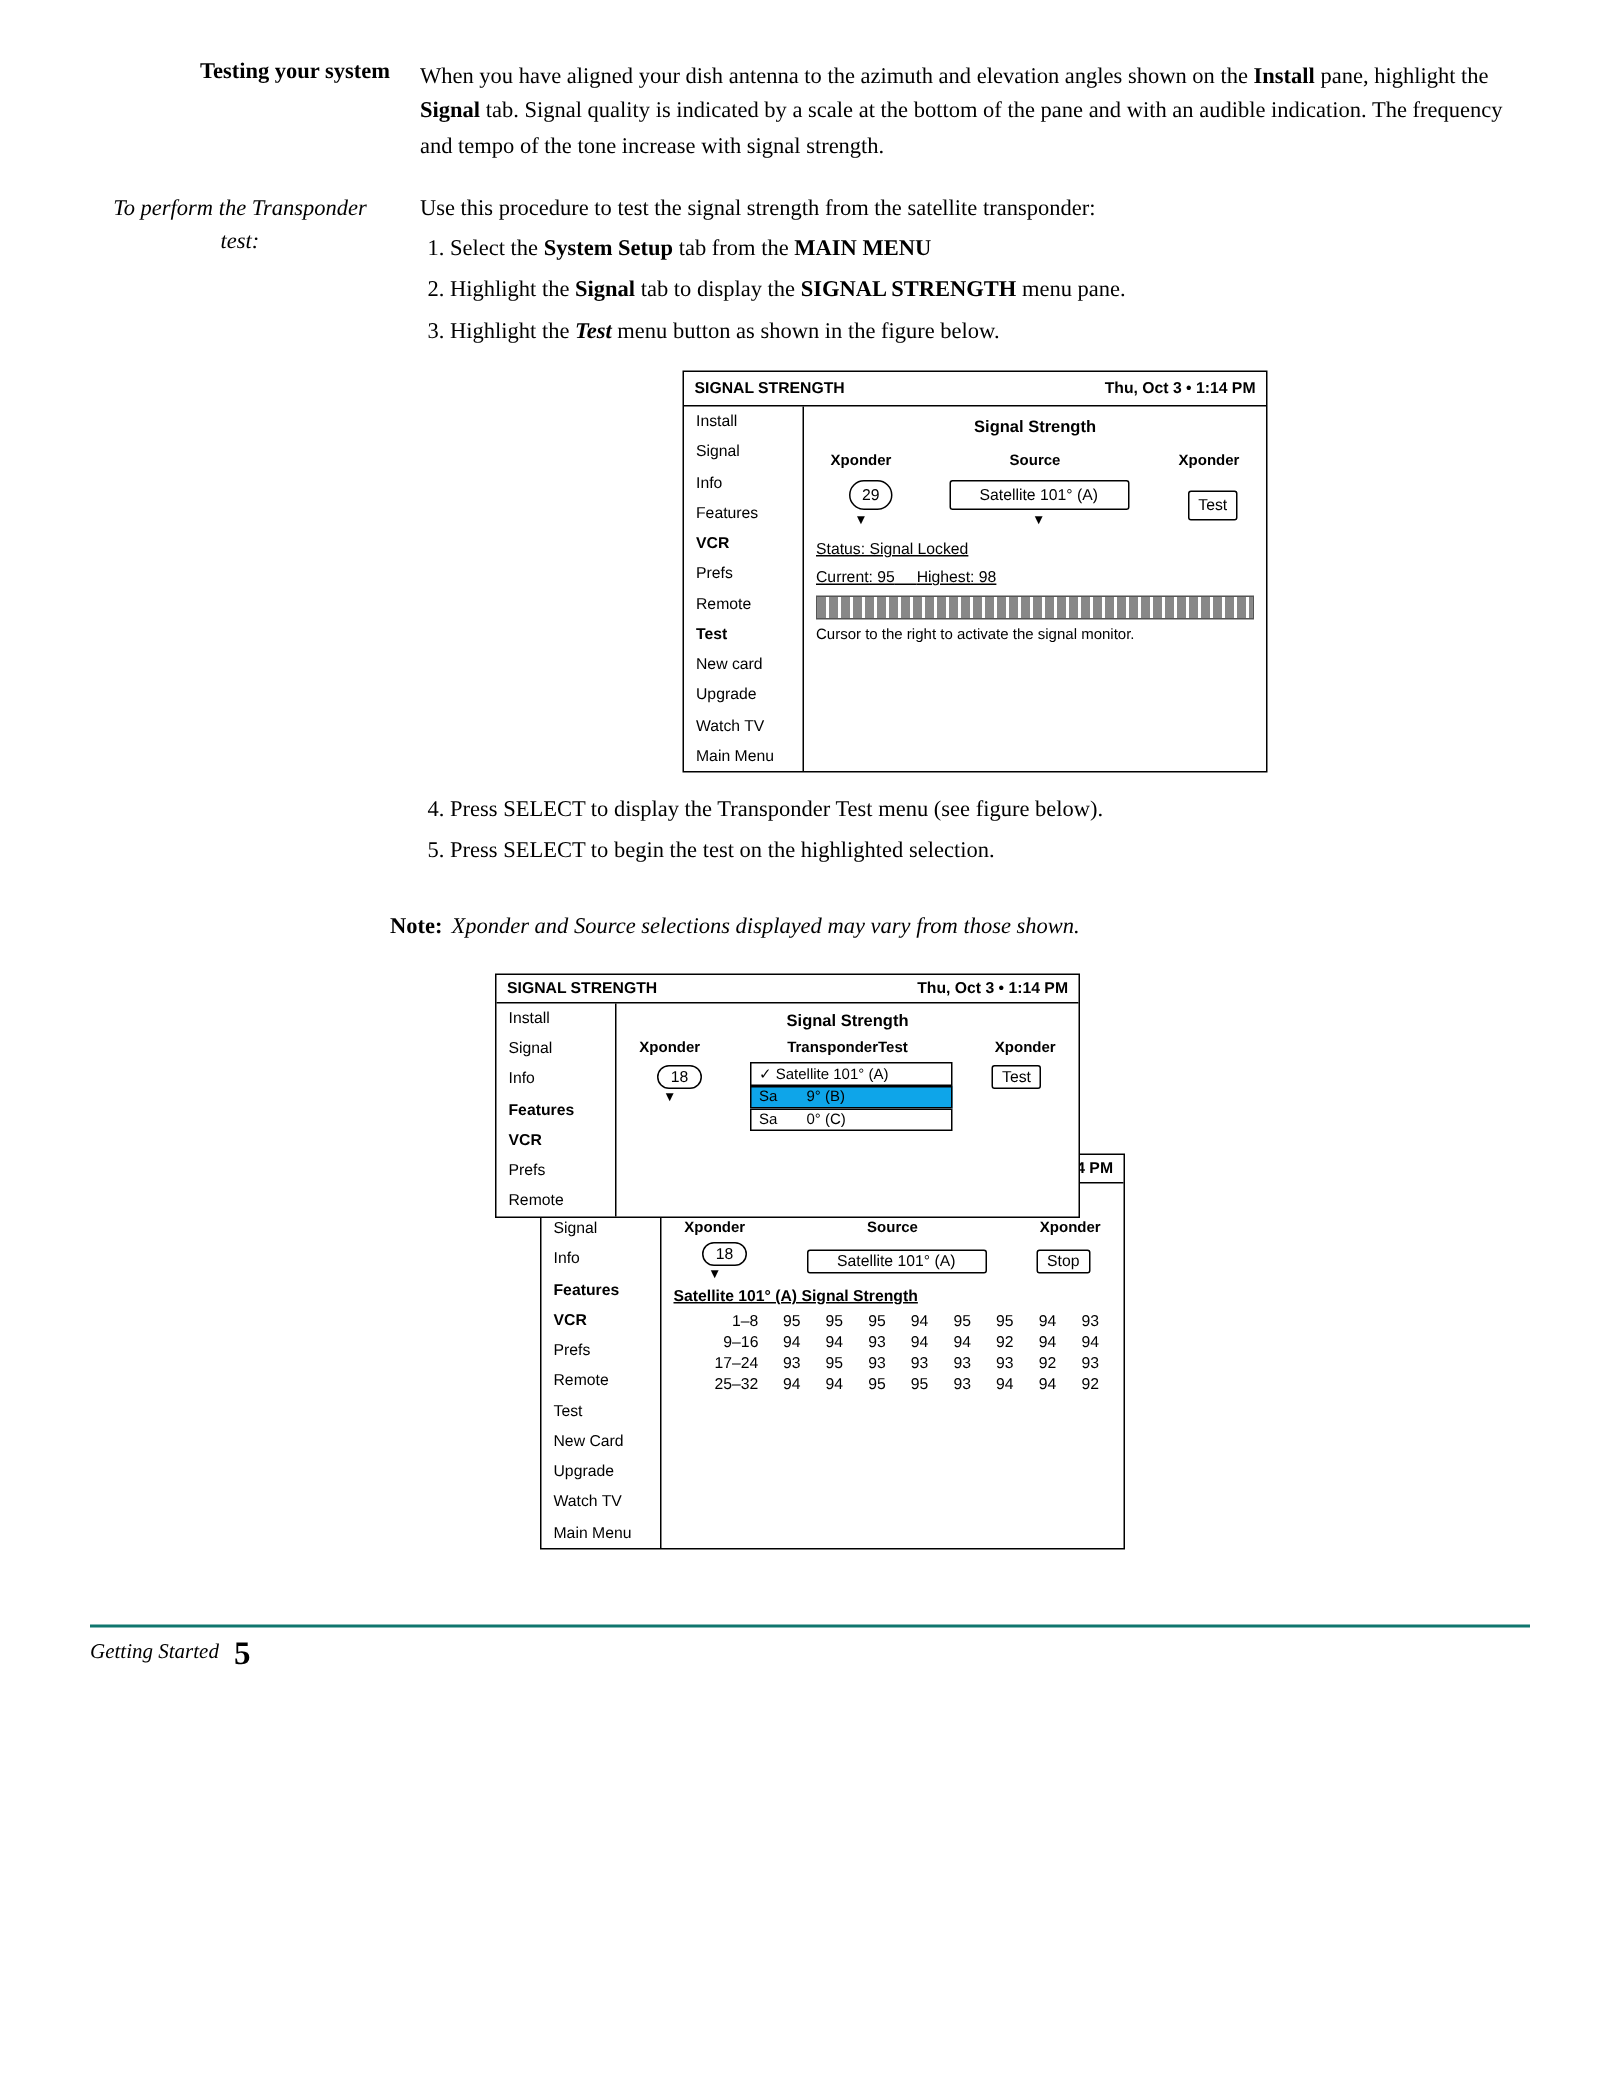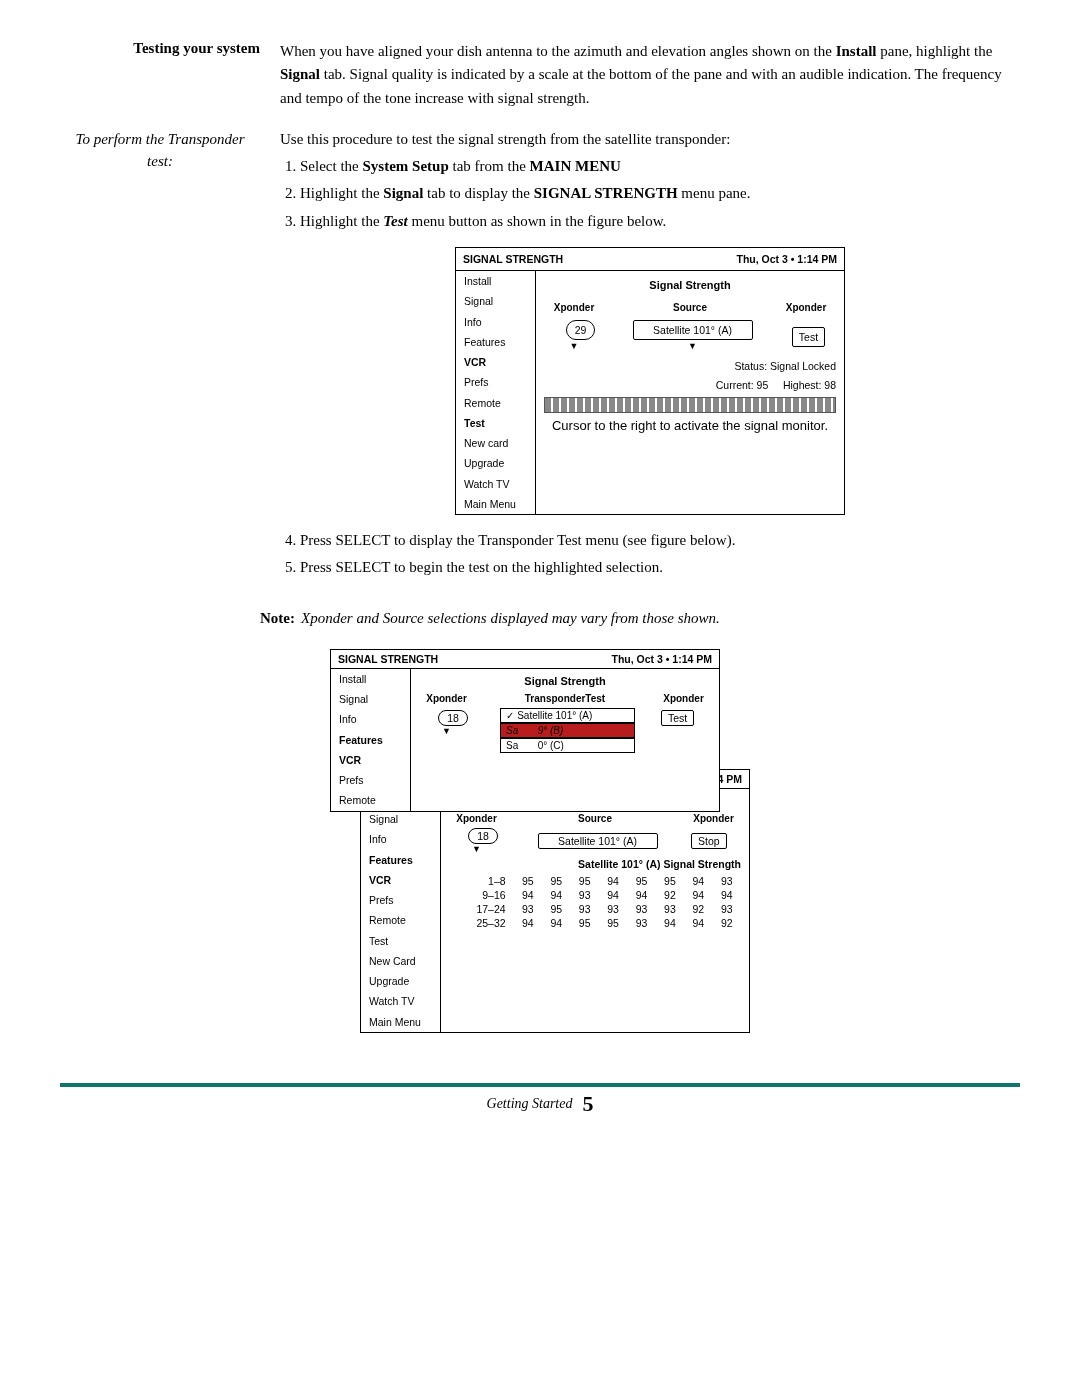--- a/index.html
+++ b/index.html
@@ -141,41 +141,42 @@
       border: 1.5px solid #000;
       border-radius: 10px;
       padding: 1px 8px;
       font-size: 10.5px;
       text-align: center;
       display: inline-block;
       margin-left: 13px;
     }
 
     .ui-status-row {
-      text-align: right;
+      text-align: left;
       font-size: 10.5px;
       margin: 3px 0;
+      text-decoration: underline;
     }
 
     .ui-signal-bar {
       height: 16px;
       border: 1px solid #555;
       margin: 4px 0;
       background: repeating-linear-gradient(
         to right,
         #888 0px,
         #888 6px,
         #fff 6px,
         #fff 8px
       );
     }
 
     .ui-cursor-text {
-      text-align: center;
-      font-size: 13px;
+      text-align: left;
+      font-size: 10px;
       margin-top: 4px;
       line-height: 1.4;
     }
 
     
     .stacked-diagrams {
       display: flex;
       justify-content: center;
       margin: 14px 0;
       position: relative;
@@ -229,25 +230,25 @@
     .note-label {
       font-weight: bold;
     }
     .note-text {
       font-style: italic;
     }
 
     
     .page-footer {
       display: flex;
-      justify-content: center;
+      justify-content: flex-start;
       align-items: center;
       margin-top: 40px;
       padding-top: 4px;
-      border-top: 4px solid #0f766e;
+      border-top: 2px solid #0f766e;
     }
     .footer-text {
       font-style: italic;
       font-size: 14px;
       margin-right: 10px;
     }
     .footer-number {
       font-size: 22px;
       font-weight: bold;
     }
@@ -468,21 +469,21 @@
               <div class="ui-col-header" style="width:120px;">TransponderTest</div>
               <div class="ui-col-header" style="width:55px;">Xponder</div>
             </div>
             <div class="ui-row" style="align-items:flex-start;">
               <div style="display:flex;flex-direction:column;align-items:center;width:55px;padding-top:2px;">
                 <div class="ui-btn-oval">18</div>
                 <div style="font-size:9px;">▼</div>
               </div>
               <div style="width:135px;">
                 <div class="ui-dropdown" style="background:#fff;">✓  Satellite 101° (A)</div>
-                <div class="ui-dropdown" style="background:#b91c1c;color:#000;font-style:italic;">Sa&nbsp;&nbsp;&nbsp;&nbsp;&nbsp;&nbsp;&nbsp;9° (B)</div>
+                <div class="ui-dropdown" style="background:#0ea5e9;color:#000;">Sa&nbsp;&nbsp;&nbsp;&nbsp;&nbsp;&nbsp;&nbsp;9° (B)</div>
                 <div class="ui-dropdown">Sa&nbsp;&nbsp;&nbsp;&nbsp;&nbsp;&nbsp;&nbsp;0° (C)</div>
               </div>
               <div style="width:50px;padding-top:2px;">
                 <div class="ui-btn">Test</div>
               </div>
             </div>
           </div>
         </div>
       </div>
 

